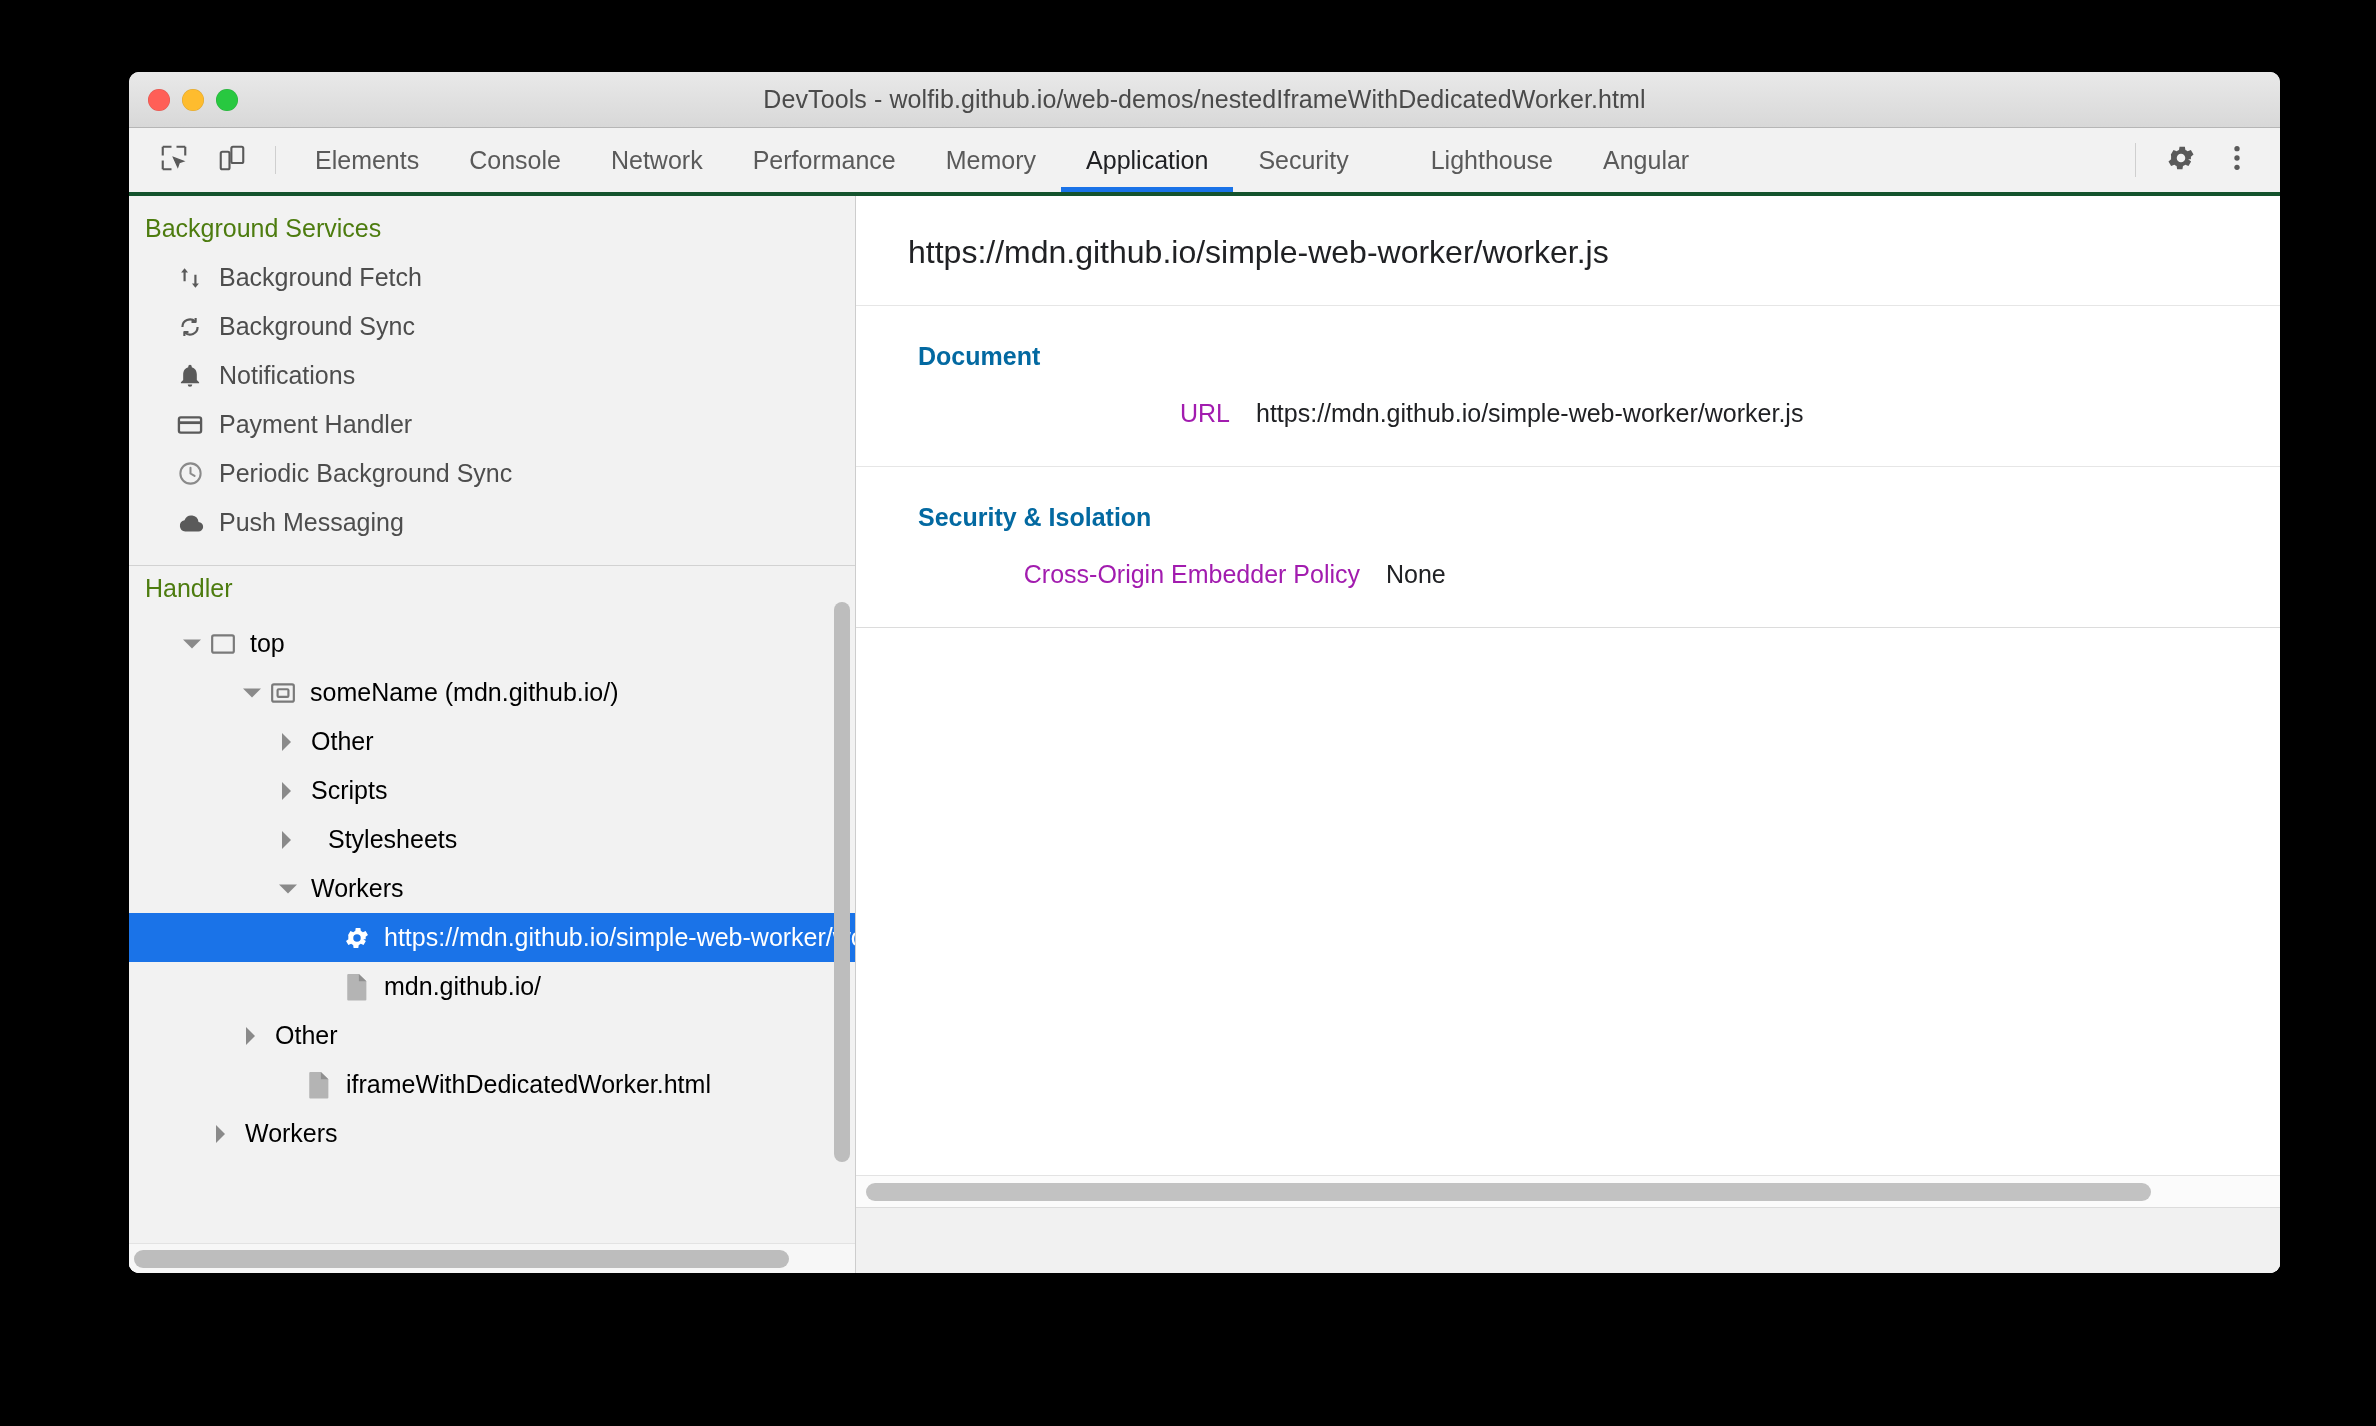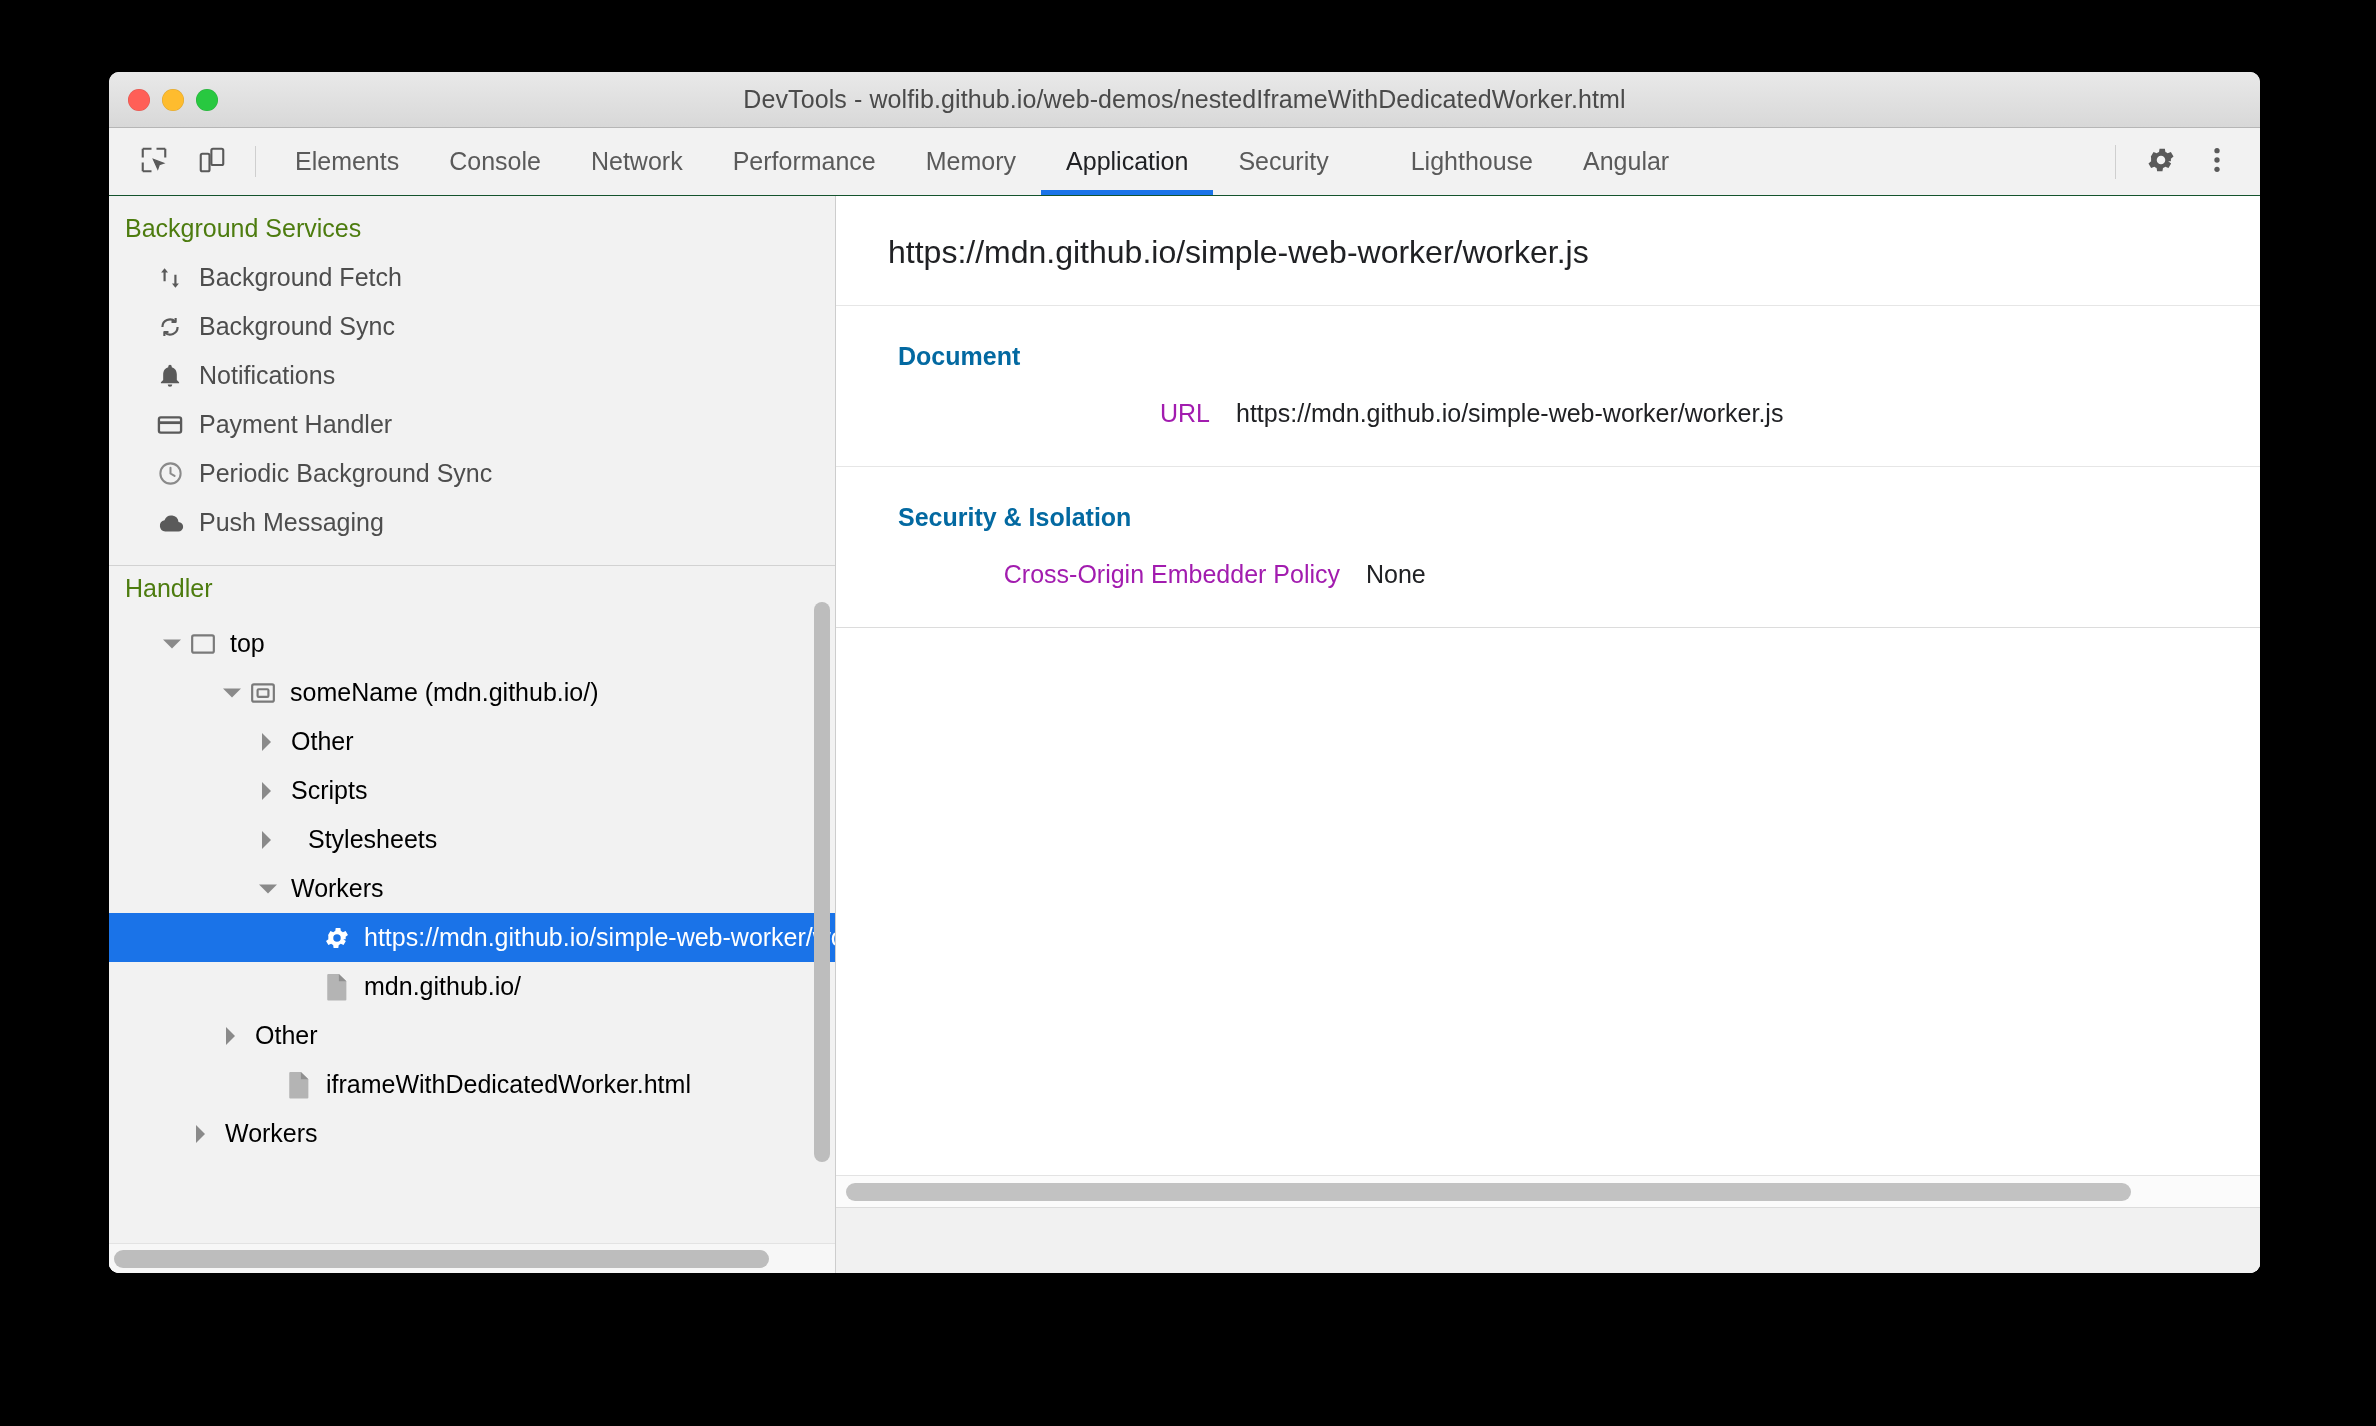--- a/index.html
+++ b/index.html
@@ -11,21 +11,21 @@
   }
   #root {
     position: relative;
     width: 2376px; height: 1426px;
     background: #000000;
   }
 
   
   .window {
     position: absolute;
-    left: 109px; top: 72px;
+    left: 129px; top: 72px;
     width: 2151px; height: 1201px;
     background: #ffffff;
     border-radius: 10px;
     box-shadow: 0 0 0 1px rgba(0,0,0,0.18), 0 14px 60px rgba(0,0,0,0.55);
     overflow: hidden;
     display: flex;
     flex-direction: column;
   }
 
   
@@ -60,21 +60,21 @@
     color: #4a4a4a;
     letter-spacing: 0.1px;
     white-space: nowrap;
   }
 
   
   .toolbar {
     height: 68px;
     flex: 0 0 68px;
     background: #f2f2f2;
-    border-bottom: 1px solid #14532d;
+    border-bottom: 4px solid #14532d;
     display: flex;
     align-items: stretch;
     padding-left: 16px;
   }
   .tb-icon-btn {
     width: 58px;
     display: flex;
     align-items: center;
     justify-content: center;
     cursor: pointer;

